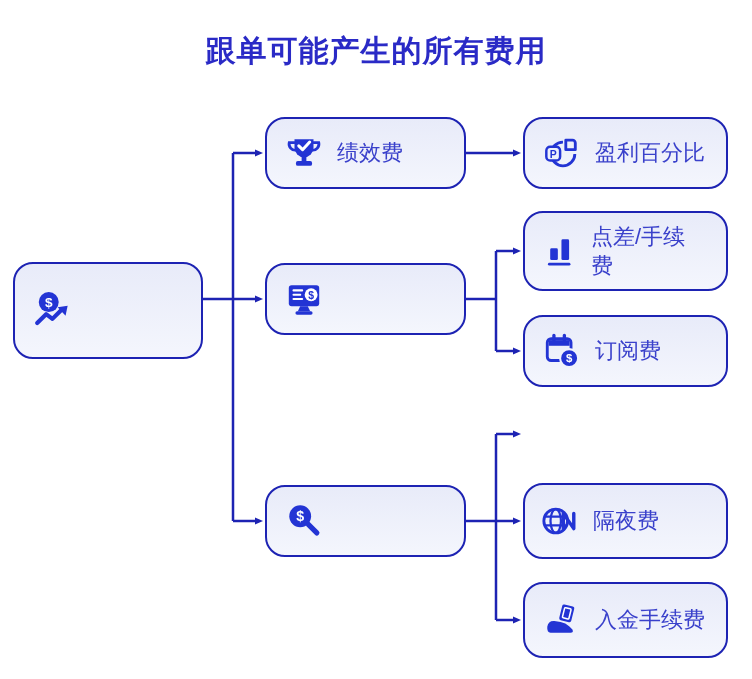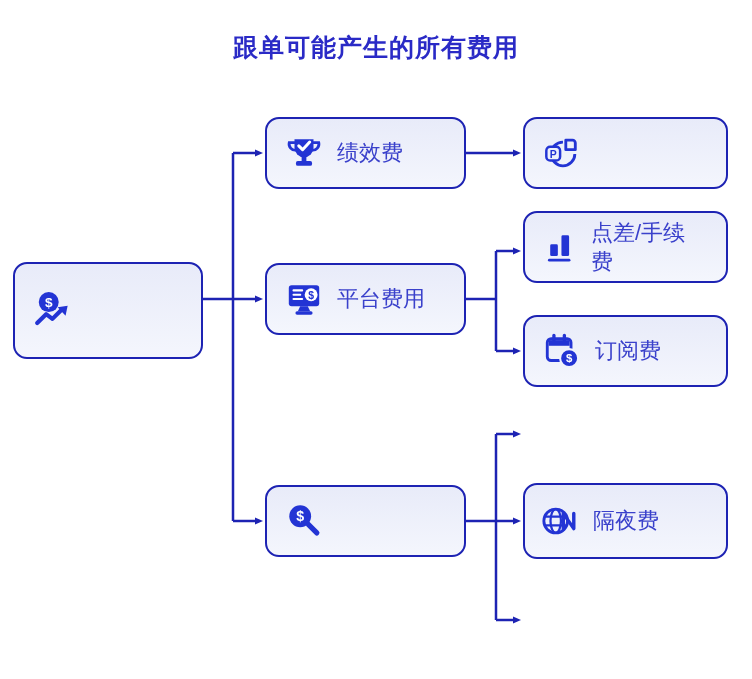--- a/index.html
+++ b/index.html
@@ -2,28 +2,28 @@
 <html><head>
 <meta charset="utf-8">
 <style>
   html,body{margin:0;padding:0;background:#ffffff;}
   #canvas{
     position:relative;width:752px;height:679px;background:#ffffff;
     font-family:"Liberation Sans","DejaVu Sans",sans-serif;overflow:hidden;
   }
   .title{
     position:absolute;top:31px;left:0;width:100%;text-align:center;
-    font-size:25px;font-weight:bold;color:#2a2ac6;letter-spacing:1px;
+    font-size:30px;font-weight:bold;color:#2a2ac6;letter-spacing:1px;
   }
   #connectors{position:absolute;left:0;top:0;width:752px;height:679px;pointer-events:none;}
   .node{
     position:absolute;display:flex;align-items:center;gap:14px;
     padding:0 12px 0 18px;box-sizing:border-box;
     background:linear-gradient(180deg,#e8ebf9 0%,#f4f6fd 100%);
-    border:2.5px solid #1d23b3;border-radius:14px;
+    border:2.5px solid #1d23b3;border-radius:20px;
   }
   .node .label{font-size:22px;color:#3a41cb;line-height:1.32;}
   .node .icon{flex:0 0 auto;display:flex;align-items:center;}
   .w96{max-width:96px;}
   .w112{max-width:112px;}
   .ic{display:block;}
 </style>
 </head>
 <body>
 
@@ -88,21 +88,20 @@
     <span class="icon">
       <svg class="ic" viewBox="0 0 40 40" width="38" height="38">
         <rect x="4" y="5.5" width="32" height="22" rx="3" fill="#2334d4"></rect>
         <path d="M9 11 h9 M9 15.5 h7 M9 20 h9" stroke="#ffffff" stroke-width="2.3" stroke-linecap="round"></path>
         <circle cx="27.5" cy="15.5" r="6.8" fill="#ffffff"></circle>
         <text x="27.5" y="20" font-size="11" font-weight="bold" fill="#2334d4" text-anchor="middle">$</text>
         <path d="M16 27.5 h8 l2.5 5.5 h-13 Z" fill="#2334d4"></path>
         <rect x="11" y="33" width="18" height="3.5" rx="1.7" fill="#2334d4"></rect>
       </svg>
     </span>
-    <span class="label">平台费用</span>
   </div>
 
   <div class="node" style="left:265px;top:485px;width:201px;height:72px;">
     <span class="icon">
       <svg class="ic" viewBox="0 0 40 40" width="38" height="38">
         <circle cx="16" cy="15" r="11.5" fill="#2334d4"></circle>
         <text x="16" y="20.5" font-size="15" font-weight="bold" fill="#ffffff" text-anchor="middle">$</text>
         <path d="M24.5 23.5 L33.5 32.5" stroke="#2334d4" stroke-width="5.5" stroke-linecap="round"></path>
       </svg>
     </span>
@@ -110,23 +109,24 @@
 
   <div class="node" style="left:523px;top:117px;width:205px;height:72px;">
     <span class="icon">
       <svg class="ic" viewBox="0 0 40 40" width="38" height="38">
         <path d="M33.5 21 a12.5 12.5 0 1 1 -12.5 -12.5" stroke="#2334d4" stroke-width="3" fill="none"></path>
         <path d="M24 6.5 h7 a3 3 0 0 1 3 3 v7 h-10 Z" stroke="#2334d4" stroke-width="3" fill="none" stroke-linejoin="round"></path>
         <rect x="3.5" y="13.5" width="14.5" height="14.5" rx="4" fill="#eef1fc" stroke="#2334d4" stroke-width="2.6"></rect>
         <text x="10.8" y="25" font-size="11" font-weight="bold" fill="#2334d4" text-anchor="middle">P</text>
       </svg>
     </span>
+    <span class="label">盈利百分比</span>
   </div>
 
-  <div class="node" style="left:523px;top:211px;width:205px;height:72px;gap:12px;">
+  <div class="node" style="left:523px;top:211px;width:205px;height:80px;gap:12px;">
     <span class="icon">
       <svg class="ic" viewBox="0 0 40 40" width="36" height="36">
         <rect x="8" y="17" width="8.5" height="13" rx="1.5" fill="#2334d4"></rect>
         <rect x="20.5" y="7" width="8.5" height="23" rx="1.5" fill="#2334d4"></rect>
         <rect x="5.5" y="33" width="25" height="3.2" rx="1.6" fill="#2334d4"></rect>
       </svg>
     </span>
     <span class="label w112">点差/手续费</span>
   </div>
 
@@ -149,14 +149,26 @@
       <svg class="ic" viewBox="0 0 40 40" width="38" height="38">
         <circle cx="15.5" cy="20" r="12.5" stroke="#2334d4" stroke-width="3" fill="none"></circle>
         <ellipse cx="15.5" cy="20" rx="5.5" ry="12.5" stroke="#2334d4" stroke-width="2.4" fill="none"></ellipse>
         <path d="M4 15.5 h23 M4 24.5 h23" stroke="#2334d4" stroke-width="2.4"></path>
         <path d="M23.5 28 V12 L34.5 28 V12" stroke="#2334d4" stroke-width="3.6" fill="none" stroke-linecap="round" stroke-linejoin="round"></path>
       </svg>
     </span>
     <span class="label">隔夜费</span>
   </div>
 
+  <div class="node" style="left:523px;top:582px;width:205px;height:76px;">
+    <span class="icon">
+      <svg class="ic" viewBox="0 0 40 40" width="38" height="38">
+        <g transform="rotate(14 25 13)">
+          <rect x="18.5" y="4.5" width="13" height="17" rx="2" fill="#2334d4"></rect>
+          <rect x="21.5" y="7.5" width="7" height="11" rx="1" stroke="#ffffff" stroke-width="1.6" fill="none"></rect>
+        </g>
+        <path d="M4.5 27 Q5.5 20.5 12 21 L18.5 22 Q24 23 27.5 26.5 L31 30 Q32.5 33.5 29 33.5 L8 33.5 Q4 33 4.5 27 Z" fill="#2334d4"></path>
+      </svg>
+    </span>
+    <span class="label">入金手续费</span>
+  </div>
 
 </div>
 
 </body></html>

